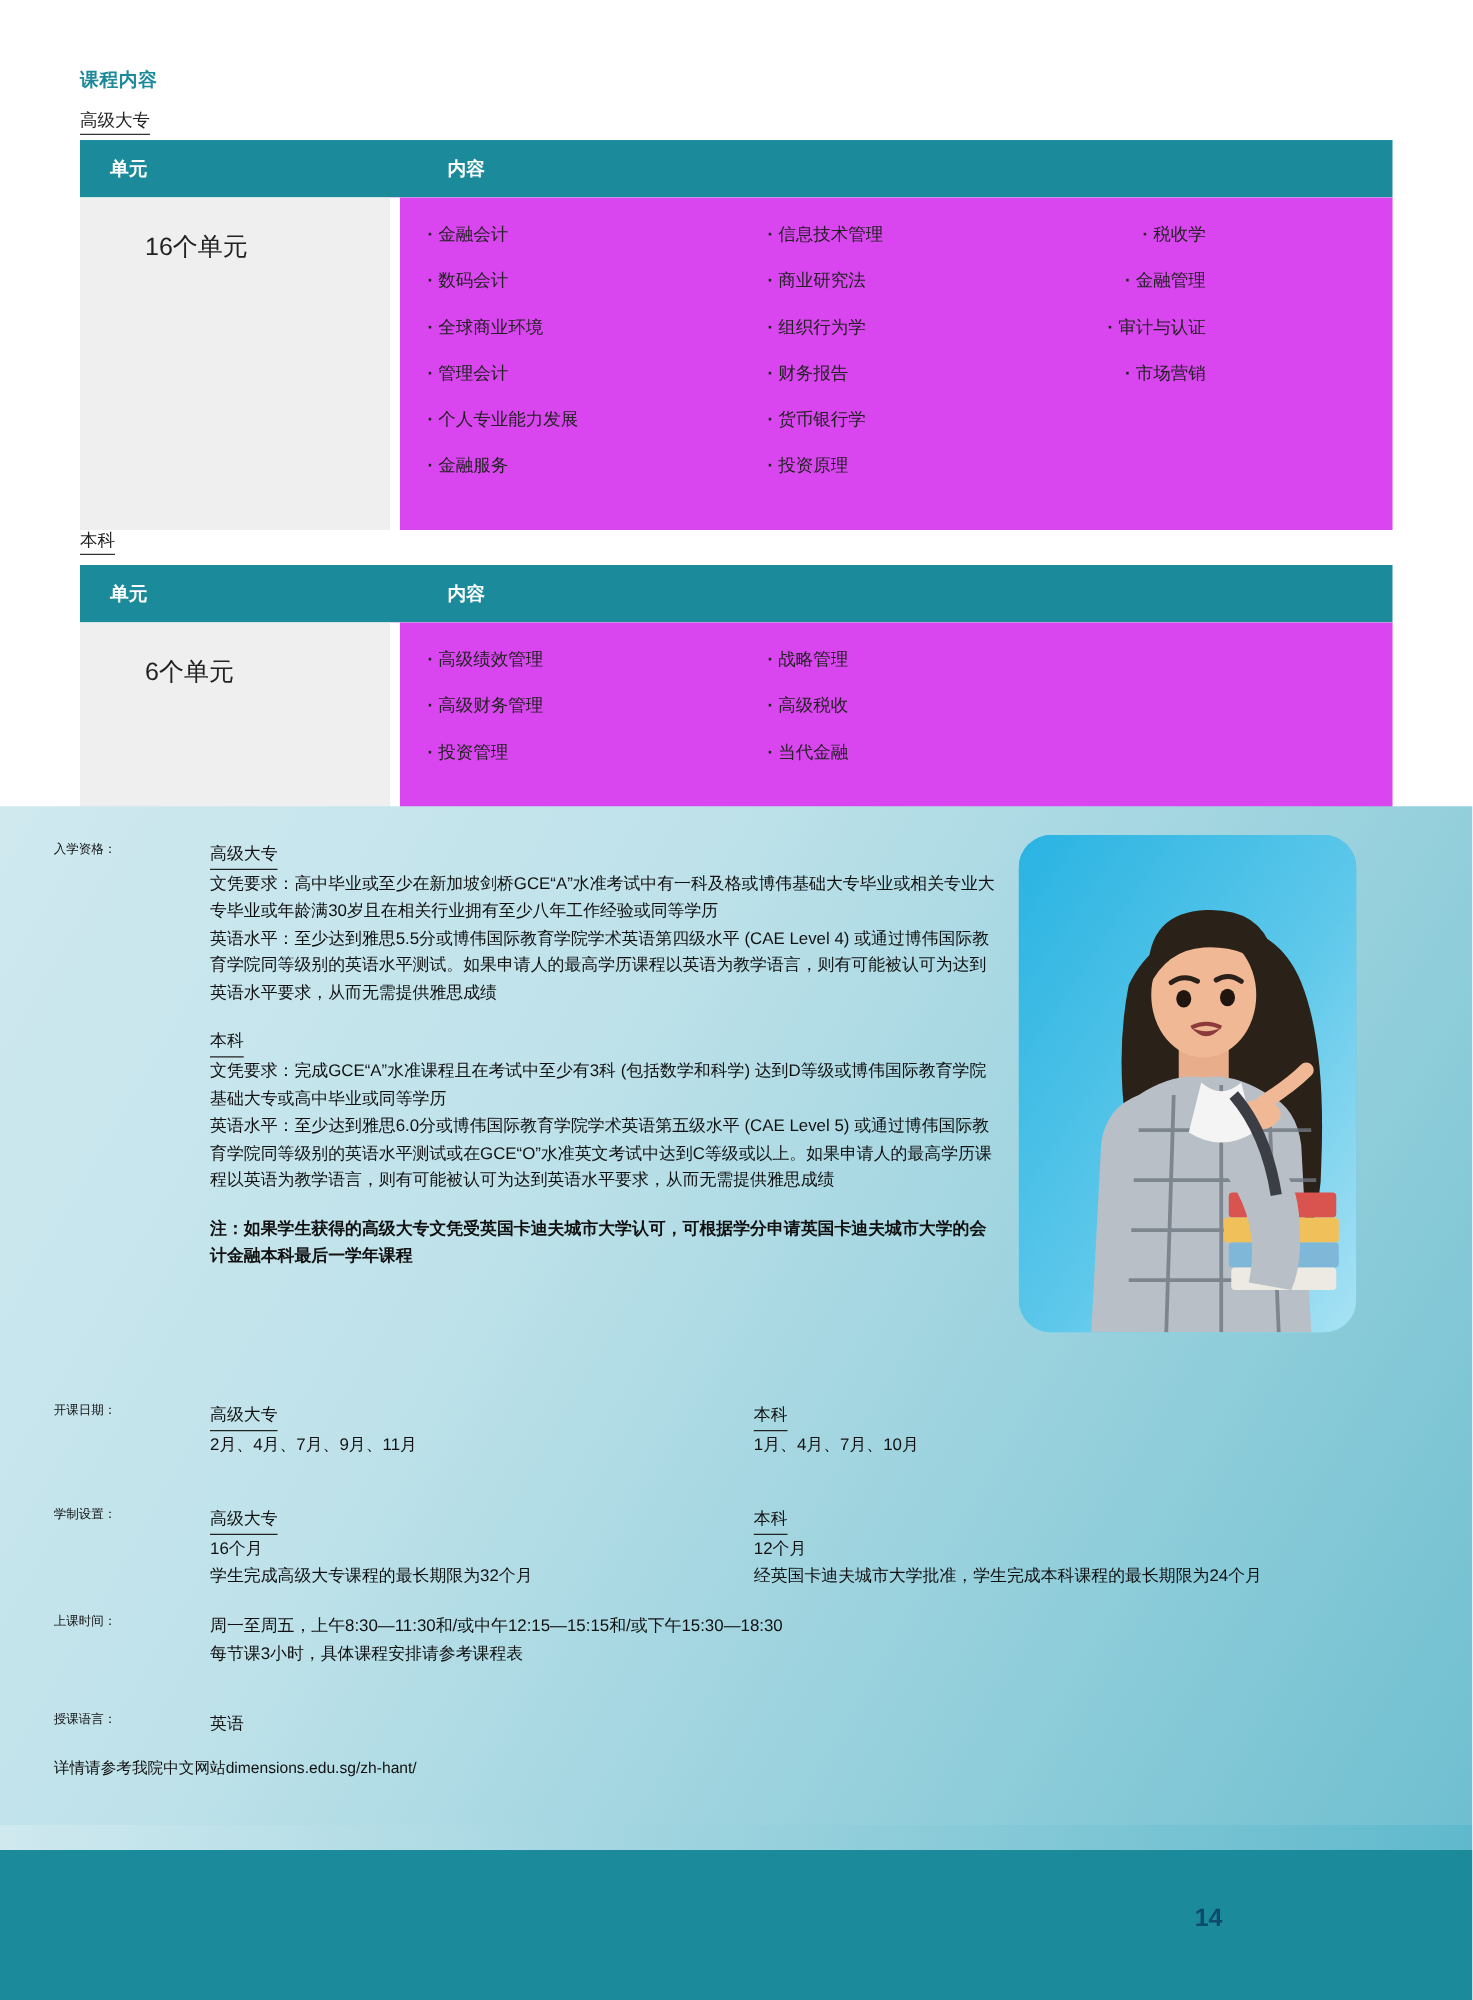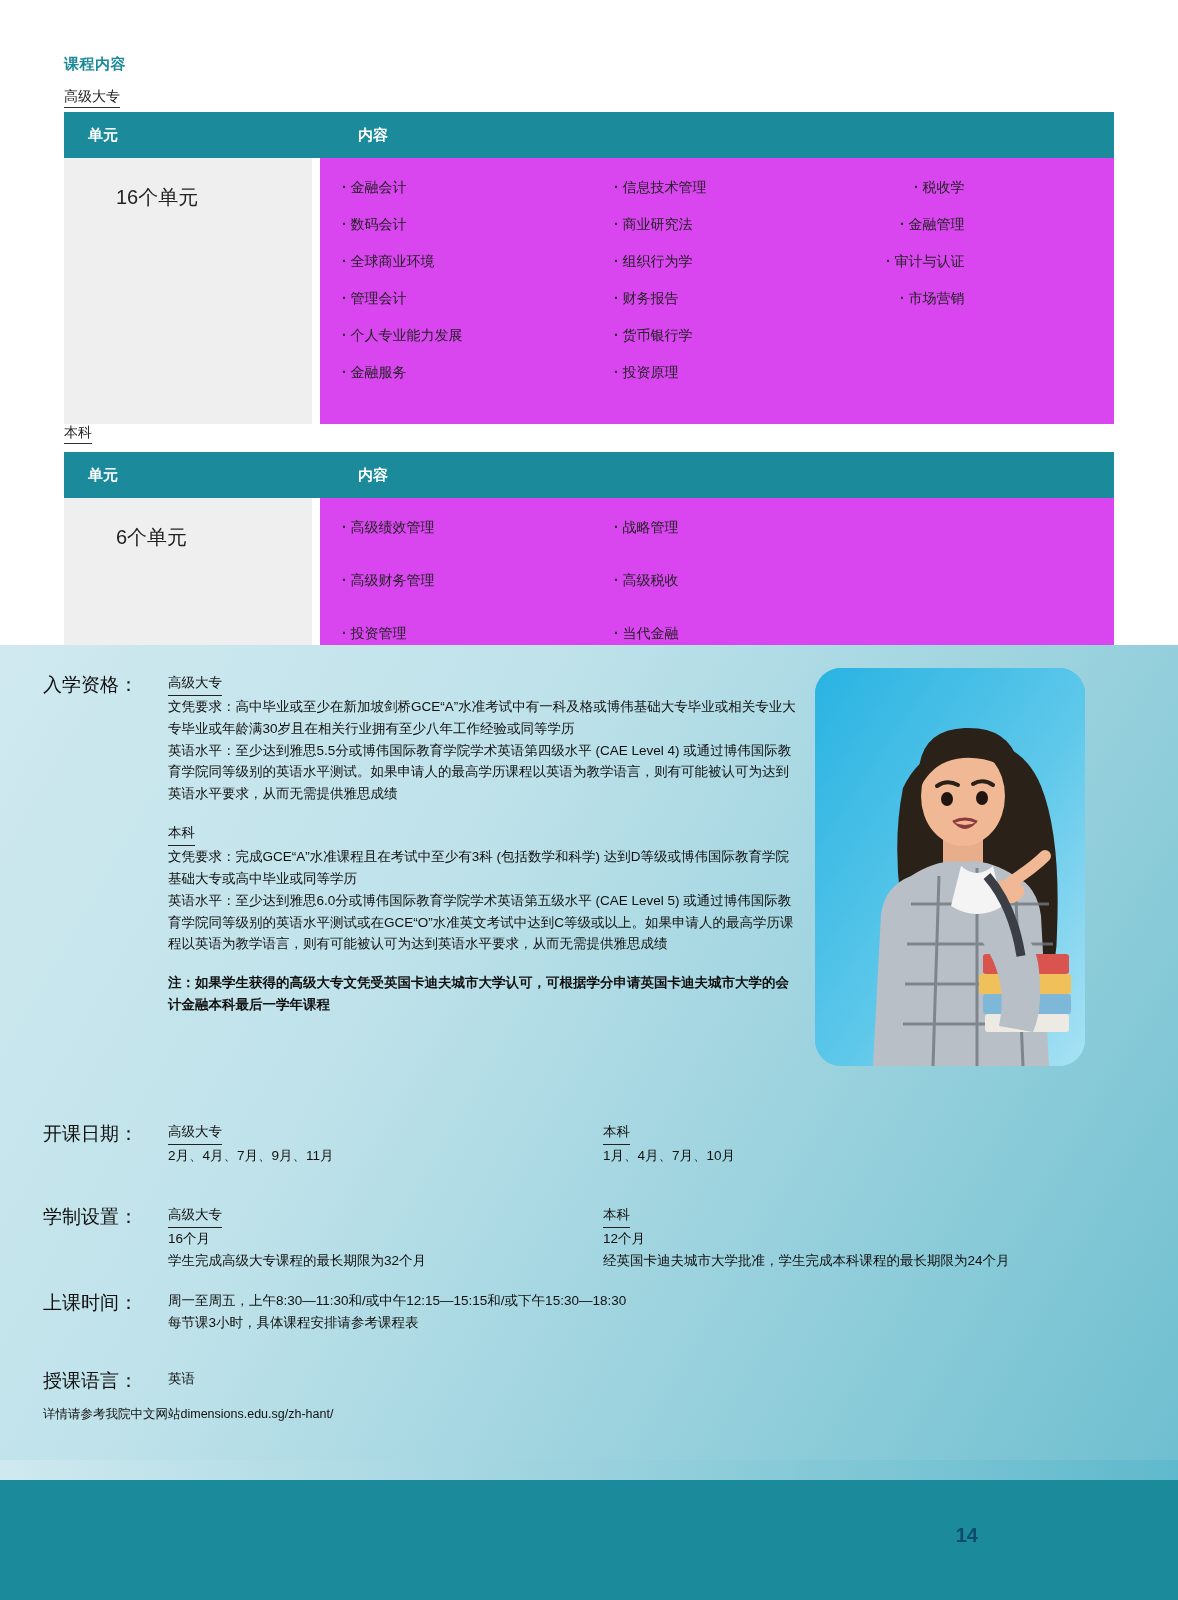--- a/index.html
+++ b/index.html
@@ -38,31 +38,31 @@
     display:flex;justify-content:flex-start;padding:26px 0 0 52px;
     font-size:20px;color:#222;box-sizing:border-box;
   }
   .cell-content{
     flex:1;background:#d946ef;padding:22px 10px 22px 22px;
     display:flex;box-sizing:border-box;border-left:8px solid #fff;
   }
   .col{display:flex;flex-direction:column;}
   #table-dip .col{width:272px;}
   #table-dip .col:nth-child(3){width:auto;text-align:right;}
-  #table-deg .col{width:272px;gap:16px;}
+  #table-deg .col{width:272px;}
   .item{font-size:14px;color:#222;line-height:1;padding:0 0 23px 0;white-space:nowrap;}
   .item::before{content:"· ";font-weight:700;}
 
   
   .teal{
     position:absolute;left:0;top:645px;width:1178px;height:815px;
     background:linear-gradient(120deg,#cfe9ef 0%,#bfe2ea 35%,#8fcdda 75%,#6fbfd0 100%);
   }
   .row{position:absolute;}
-  .rlabel{font-size:19px;color:#111;font-weight:500;}
+  .rlabel{font-size:10px;color:#111;font-weight:500;}
   .rbody{font-size:13.5px;color:#111;line-height:1.62;}
   .u{border-bottom:1px solid #222;display:inline-block;font-weight:500;padding-bottom:1px;}
   .blk{margin-bottom:0;}
   .gap{height:17px;}
 
   #r-entry-label{left:43px;top:672px;}
   #r-entry-body{left:168px;top:672px;width:632px;}
 
   #r-intake-label{left:43px;top:1121px;}
   #r-intake-a{left:168px;top:1121px;width:380px;}

